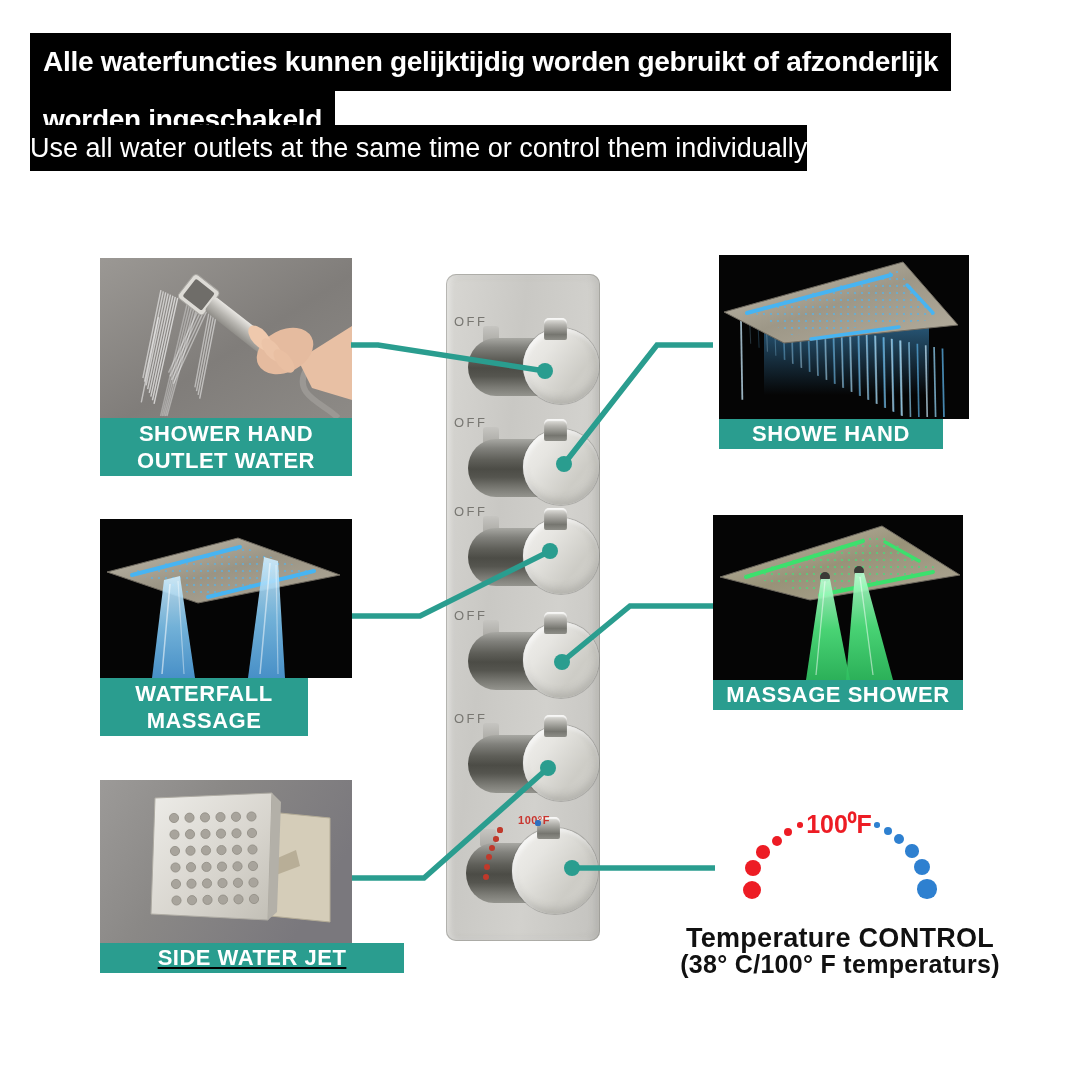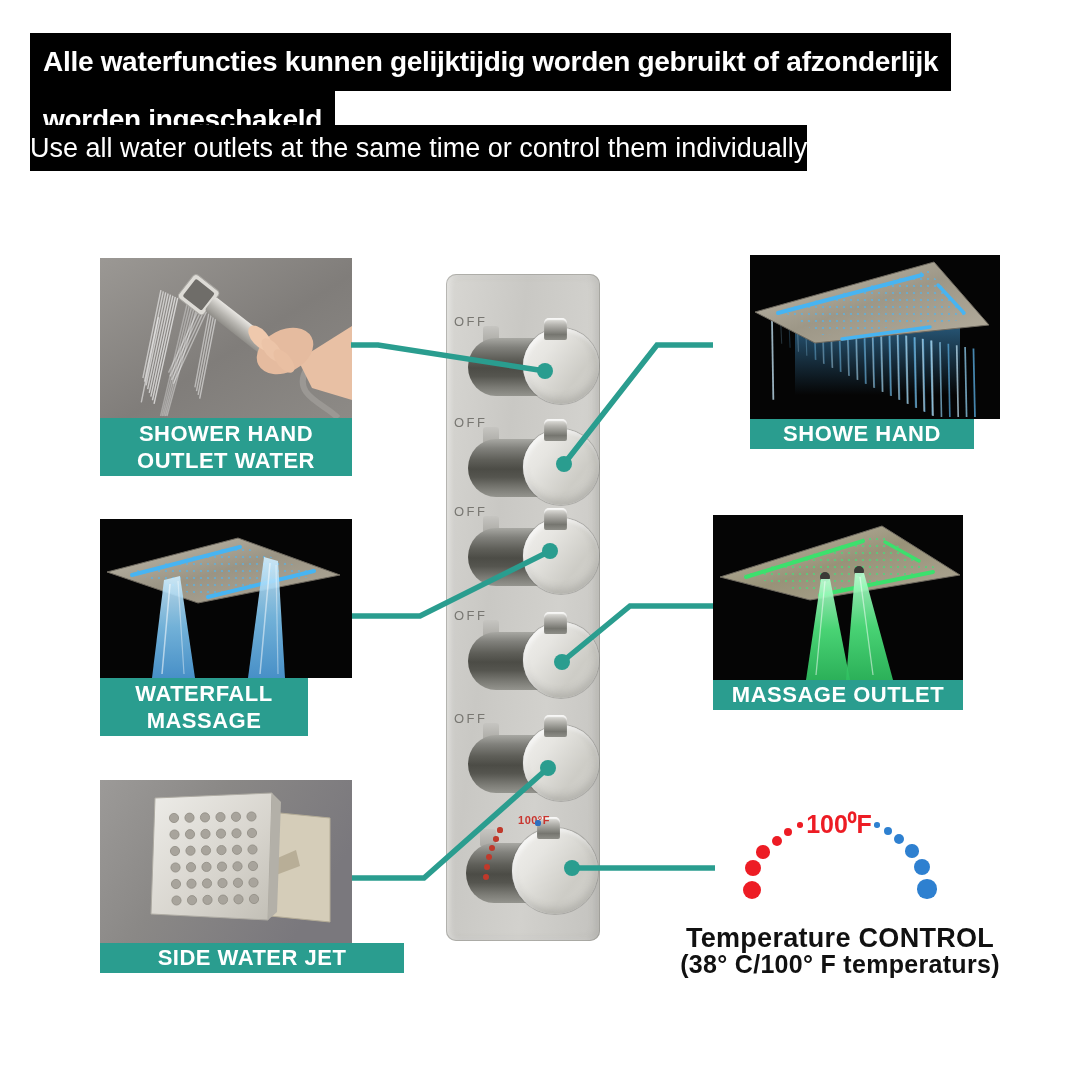--- a/index.html
+++ b/index.html
@@ -182,21 +182,21 @@
       <line x1="78" y1="62" x2="84" y2="155" stroke="#ffffff" stroke-width="1.2" opacity="0.4"></line>
       <line x1="170" y1="44" x2="160" y2="155" stroke="#ffffff" stroke-width="1.5" opacity="0.5"></line>
       <line x1="176" y1="46" x2="178" y2="155" stroke="#ffffff" stroke-width="1.2" opacity="0.4"></line>
     </svg>
     <div class="card-label two">
       <span>WATERFALL</span>
       <span>MASSAGE</span>
     </div>
   </div>
 
-  <div class="card" style="left:100px;top:780px;width:304px;">
+  <div class="card" style="left:100px;top:780px;width:304px;text-decoration:underline;">
     <svg class="photo" width="252" height="163" viewBox="0 0 252 163">
       <defs>
         <linearGradient id="sj-bg" x1="0" y1="0" x2="1" y2="0.4">
           <stop offset="0" stop-color="#9c9a98"></stop>
             <stop offset="0.45" stop-color="#8a8886"></stop>
             <stop offset="1" stop-color="#7a787d"></stop>
         </linearGradient>
         <linearGradient id="sj-plate" x1="0" y1="0" x2="1" y2="1">
           <stop offset="0" stop-color="#edece8"></stop>
             <stop offset="0.6" stop-color="#d7d4cd"></stop>
@@ -245,21 +245,21 @@
           <circle cx="123" cy="119.6" r="4.6" fill="#a8a49c" stroke="#8f8b83" stroke-width="0.8"></circle>
           <circle cx="138.5" cy="119.3" r="4.6" fill="#a8a49c" stroke="#8f8b83" stroke-width="0.8"></circle>
           <circle cx="154" cy="119" r="4.6" fill="#a8a49c" stroke="#8f8b83" stroke-width="0.8"></circle>
         </g>
     </svg>
     <div class="card-label one">
       <span>SIDE WATER JET</span>
     </div>
   </div>
 
-  <div class="card" style="left:739px;top:255px;width:224px;padding-left:11px;">
+  <div class="card" style="left:708px;top:255px;width:224px;padding-left:11px;">
     <svg class="photo" width="250" height="164" viewBox="0 0 250 164">
       <defs>
         <linearGradient id="rn-metal" x1="0" y1="0" x2="1" y2="1">
           <stop offset="0" stop-color="#c6c0b2"></stop>
             <stop offset="0.5" stop-color="#9d9787"></stop>
             <stop offset="1" stop-color="#b5ae9e"></stop>
         </linearGradient>
         <pattern id="rn-dots" width="7" height="7" patternUnits="userSpaceOnUse">
           <circle cx="3" cy="3" r="1.1" fill="#5ab2e4"></circle>
         </pattern>
@@ -347,21 +347,21 @@
       <line x1="107" y1="80" x2="220" y2="57" stroke="#3ce06d" stroke-width="4" stroke-linecap="round"></line>
       <line x1="172" y1="27" x2="206" y2="46" stroke="#3ce06d" stroke-width="3.5" stroke-linecap="round"></line>
       <circle cx="112" cy="62" r="5" fill="#3a3a36"></circle>
       <circle cx="146" cy="56" r="5" fill="#3a3a36"></circle>
       <polygon points="108,64 117,64 137,165 93,165" fill="url(#mg-jet)" opacity="0.92"></polygon>
       <polygon points="142,58 151,58 180,165 133,165" fill="url(#mg-jet)" opacity="0.92"></polygon>
       <line x1="112" y1="66" x2="103" y2="160" stroke="#ffffff" stroke-width="1.3" opacity="0.5"></line>
       <line x1="147" y1="62" x2="160" y2="160" stroke="#ffffff" stroke-width="1.3" opacity="0.5"></line>
     </svg>
     <div class="card-label one">
-      <span>MASSAGE OUTLET</span>
+      <span>MASSAGE SHOWER</span>
     </div>
   </div>
 
   <div class="panel"></div>
 
   <div class="knob" style="left:468px;top:316px;">
     <span class="off">OFF</span>
     <span class="tab"></span>
     <span class="cyl"></span>
     <span class="face"></span>

